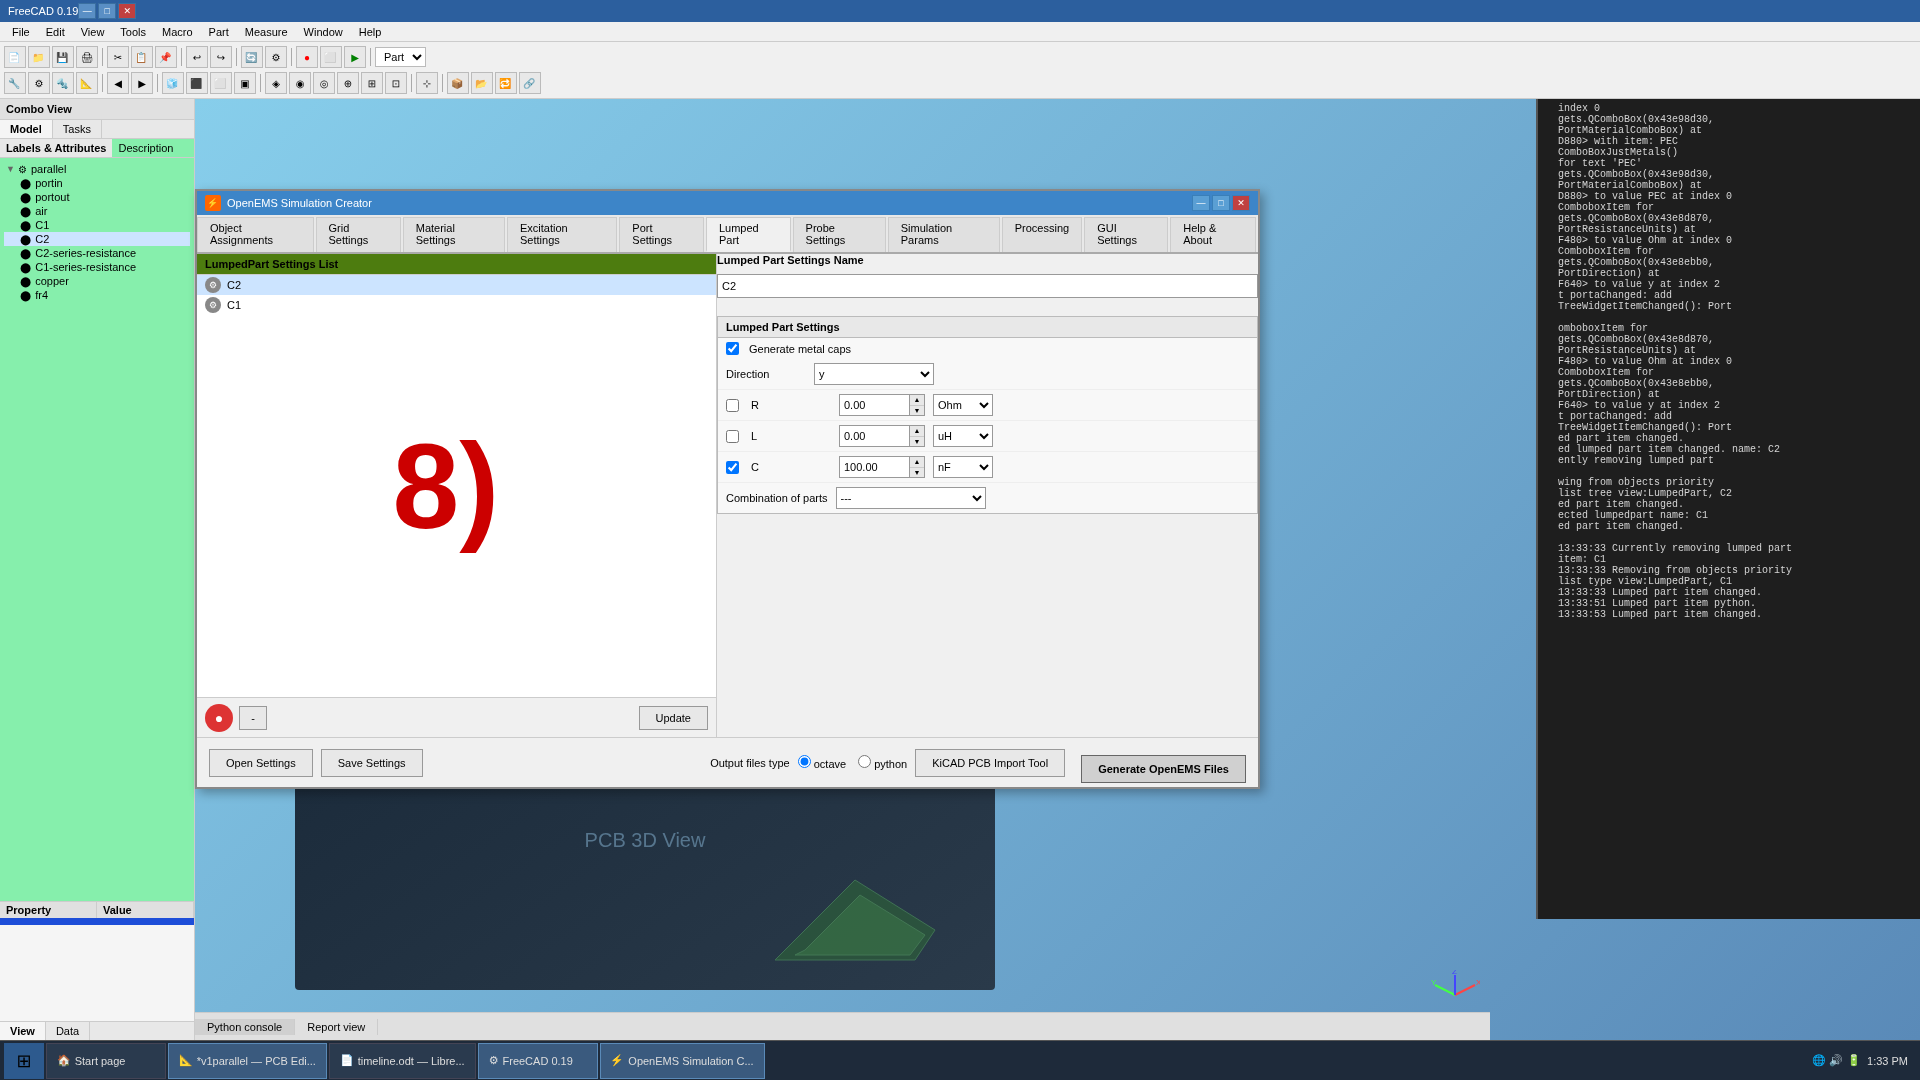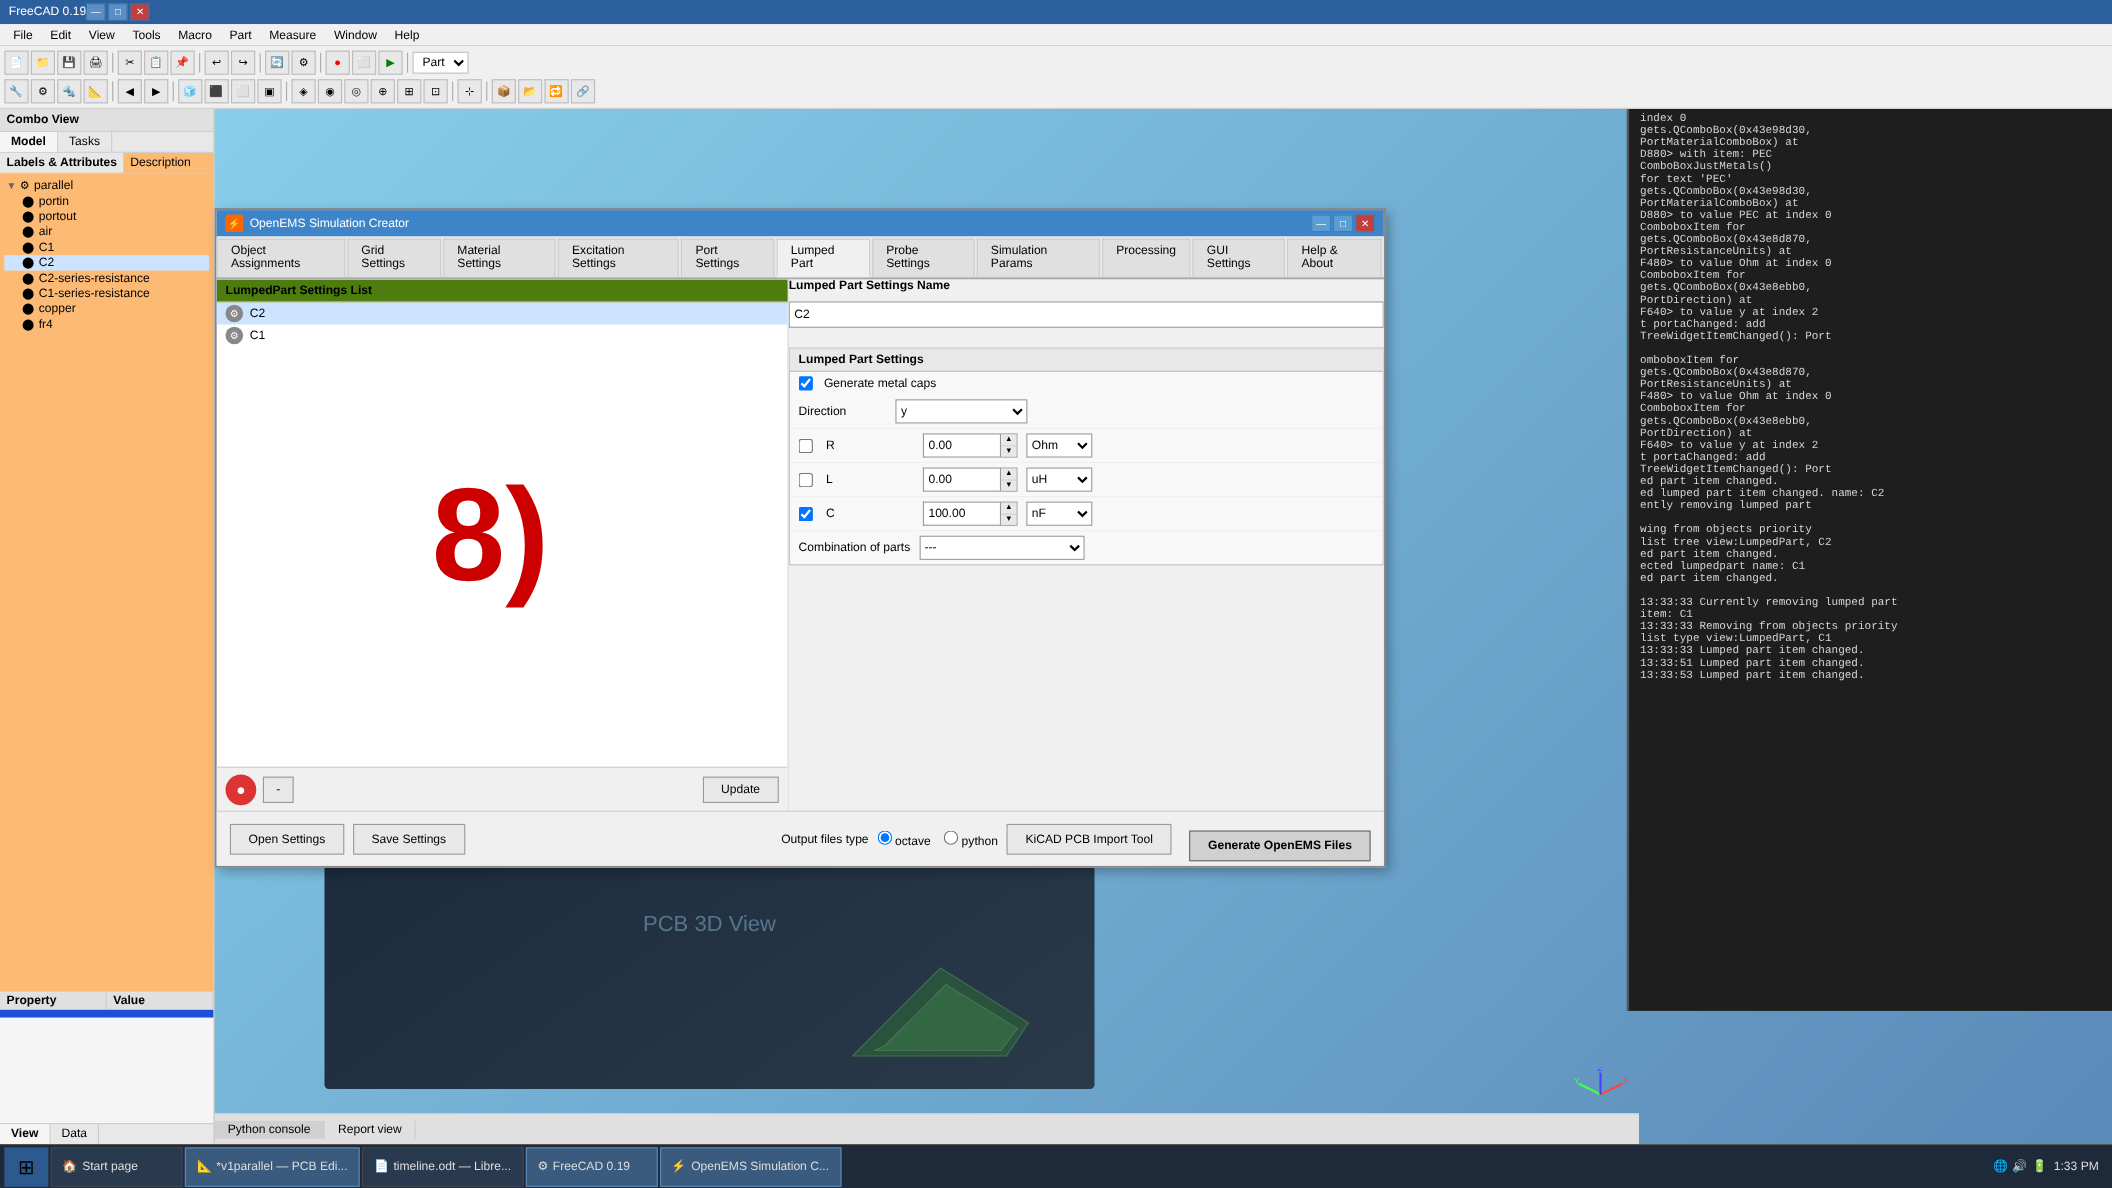--- a/index.html
+++ b/index.html
@@ -104,21 +104,21 @@
     
     .main-content {
       display: flex;
       flex: 1;
       overflow: hidden;
     }
 
     
     .left-sidebar {
       width: 195px;
-      background: #fdba74;
+      background: #86efac;
       border-right: 1px solid #ccc;
       display: flex;
       flex-direction: column;
       flex-shrink: 0;
     }
     .sidebar-tabs {
       display: flex;
       background: #e8e8e8;
       border-bottom: 1px solid #ccc;
     }
@@ -490,28 +490,28 @@
       cursor: pointer;
       font-weight: bold;
       margin-top: 12px;
     }
 
     
     .console-area {
       position: absolute;
       top: 0;
       right: 0;
-      width: 441px;
+      width: 384px;
       height: 820px;
       background: #1e1e1e;
       color: #d4d4d4;
       font-family: 'Courier New', monospace;
       font-size: 10px;
       overflow: auto;
-      padding: 4px 10px;
+      padding: 4px 20px;
       border-left: 2px solid #555;
     }
 
     
     .taskbar {
       position: absolute;
       bottom: 0;
       left: 0;
       width: 1920px;
       height: 40px;
@@ -782,21 +782,21 @@
         <div>list tree view:LumpedPart, C2</div>
         <div>ed part item changed.</div>
         <div>ected lumpedpart name: C1</div>
         <div>ed part item changed.</div>
         <div>&nbsp;</div>
         <div>13:33:33 Currently removing lumped part</div>
         <div>item: C1</div>
         <div>13:33:33 Removing from objects priority</div>
         <div>list type view:LumpedPart, C1</div>
         <div>13:33:33 Lumped part item changed.</div>
-        <div>13:33:51 Lumped part item changed.</div>
+        <div>13:33:51 Lumped part item python.</div>
         <div>13:33:53 Lumped part item changed.</div>
       </div>
 
       <div class="openems-dialog">
 
         <div class="dialog-title-bar">
           <div class="dialog-title-icon">⚡</div>
           <span class="dialog-title-text">OpenEMS Simulation Creator</span>
           <div class="dialog-title-btns">
             <div class="dialog-title-btn">—</div>

